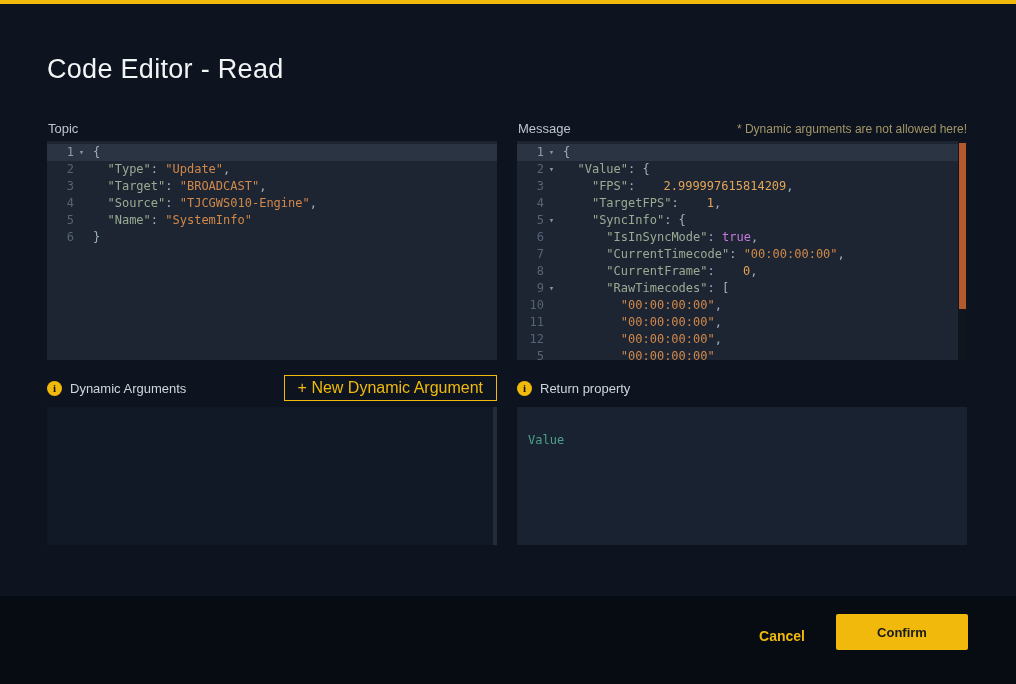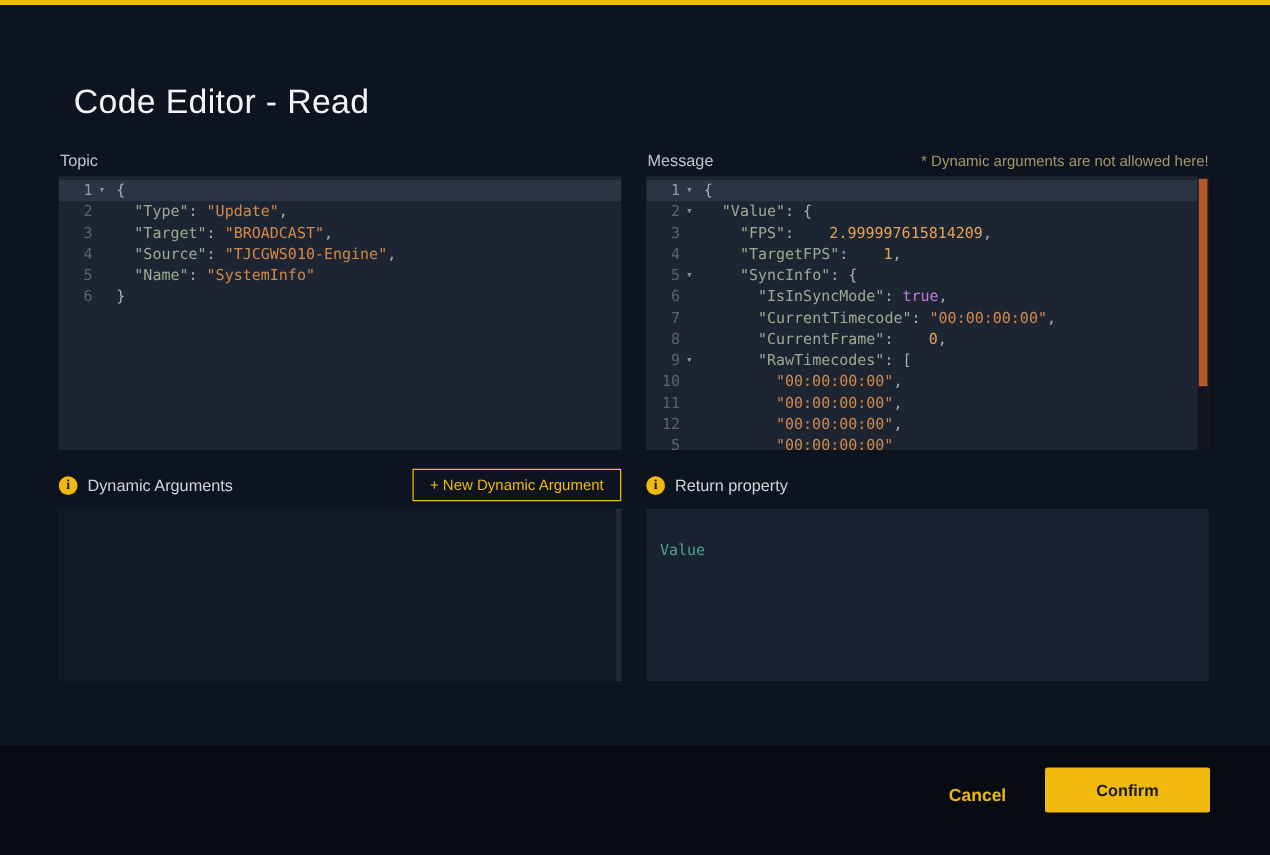--- a/index.html
+++ b/index.html
@@ -6,21 +6,21 @@
   body {
     width: 1016px; height: 684px;
     position: relative; overflow: hidden;
     background: var(--page-bg, #0D141F);
     font-family: "Liberation Sans", sans-serif;
   }
 
   .accent-top { position: absolute; top: 0; left: 0; width: 100%; height: 4px; background: var(--accent, #F0B90B); }
 
   .title {
-    position: absolute; left: 47px; top: 54px; margin: 12px;
+    position: absolute; left: 47px; top: 54px; margin: 0;
     font-size: 27px; font-weight: 400; letter-spacing: 0.3px; color: #F2F4F6;
   }
 
   .label { position: absolute; font-size: 13px; color: #BDC4CC; }
   #topic-label { left: 48px; top: 121px; text-align: right; }
   #message-label { left: 518px; top: 121px; }
   .note { position: absolute; right: 49px; top: 122px; font-size: 12px; color: var(--note-text, #A39668); }
 
   .editor {
     position: absolute; top: 141px; width: 450px; height: 219px;
@@ -54,21 +54,21 @@
   .info-icon {
     flex: 0 0 15px; width: 15px; height: 15px; border-radius: 50%;
     background: var(--accent, #F0B90B); color: #10151C;
     font-size: 11px; font-weight: bold; font-family: "Liberation Serif", serif;
     display: flex; align-items: center; justify-content: center;
   }
   .sub-label { margin-left: 8px; font-size: 13px; color: #D0D5DB; }
   .outline-btn {
     margin-left: auto; height: 26px; padding: 0 13px;
     background: transparent; border: 1px solid var(--accent, #F0B90B);
-    color: var(--accent, #F0B90B); font-size: 12px; font-family: inherit; cursor: pointer;
+    color: var(--accent, #F0B90B); font-size: 16px; font-family: inherit; cursor: pointer;
   }
 
   .dyn-panel { position: absolute; left: 47px; top: 407px; width: 450px; height: 138px; background: var(--panel-bg, #111927); }
   .panel-track { position: absolute; right: 0; top: 0; width: 4px; height: 100%; background: #232C3A; }
 
   .return-area {
     position: absolute; left: 517px; top: 407px; width: 450px; height: 138px;
     box-sizing: border-box; background: var(--textarea-bg, #192230);
     border: none; resize: none; outline: none;
     color: var(--return-value-text, #4FA08A);

